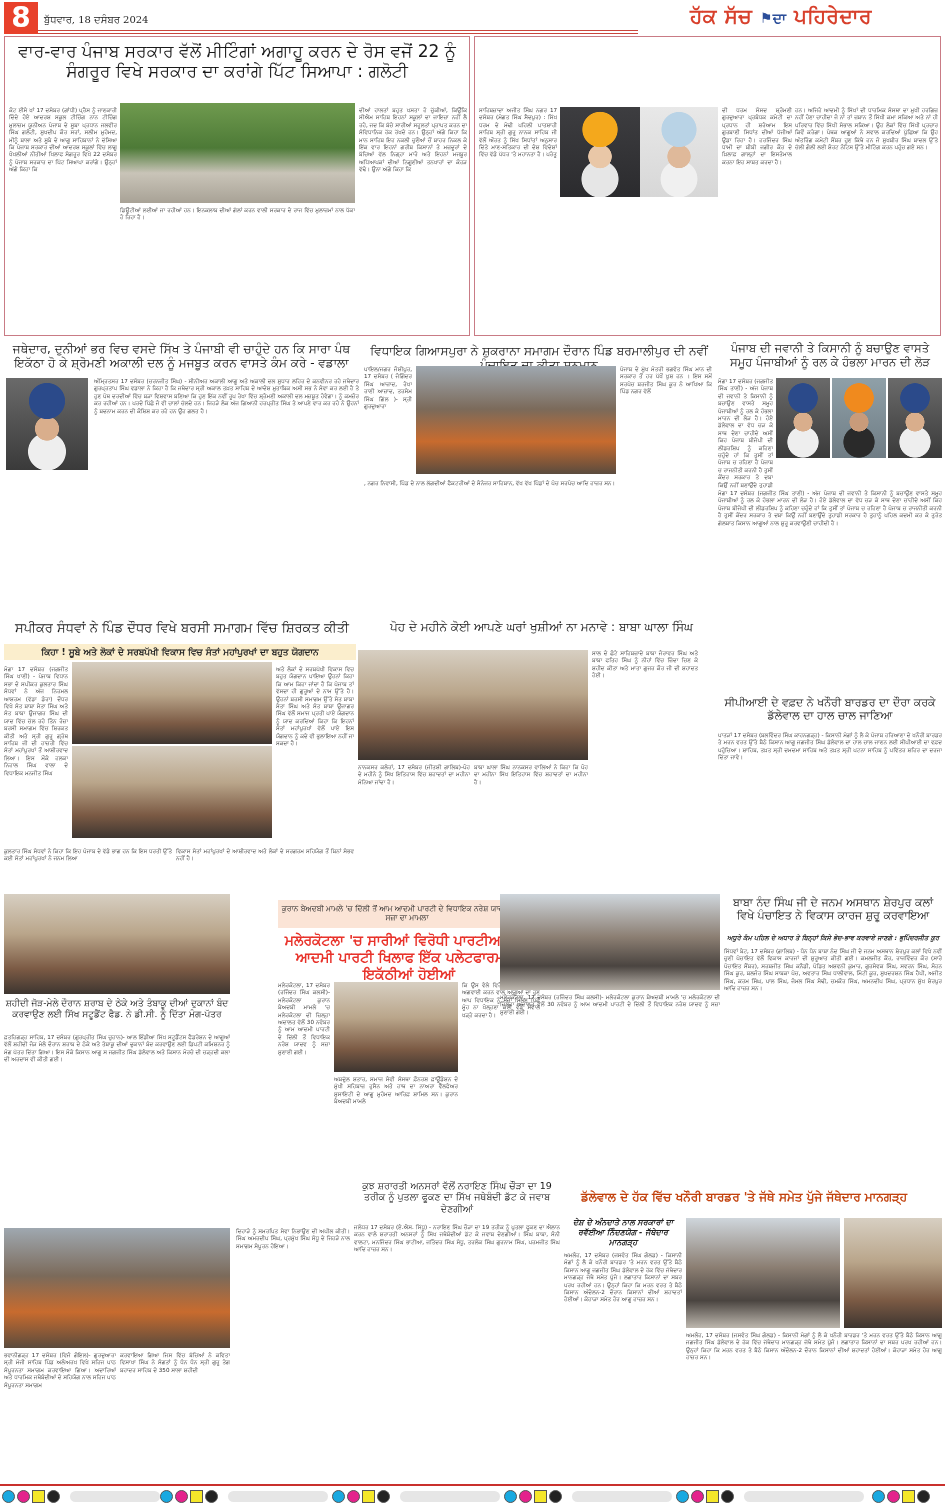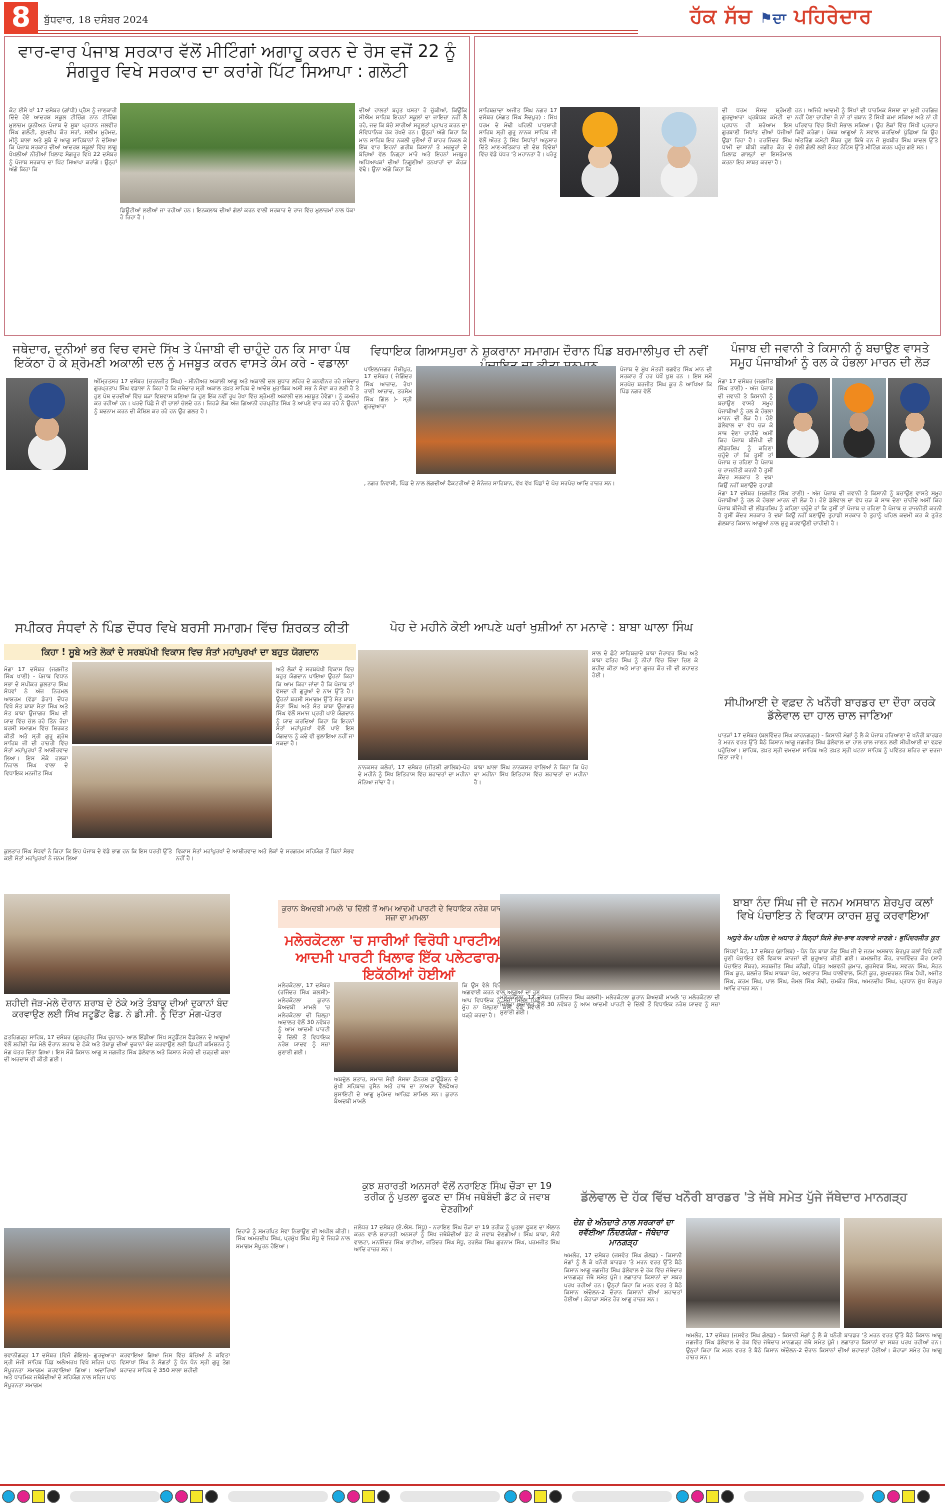--- a/index.html
+++ b/index.html
@@ -8,21 +8,21 @@
   .abs { position: absolute; }
   .masthead { left: 0; top: 0; width: 945px; height: 34px; }
   .page-num { left: 4px; top: 2px; width: 34px; height: 32px; background: #e8412b; color: #fff; font-weight: bold; font-size: 28px; text-align: center; line-height: 32px; font-family: "DejaVu Sans", sans-serif; }
   .date { left: 44px; top: 14px; font-size: 10px; color: #222; font-family: "DejaVu Serif", serif; }
   .rule-top { left: 38px; top: 30px; width: 600px; height: 4px; border-top: 1px solid #c9463d; border-bottom: 1px solid #c9463d; }
   .brand { left: 690px; top: 4px; font-size: 20px; font-weight: bold; color: #d8402c; letter-spacing: 0.5px; }
   .brand .mid { color: #2b4e9a; font-size: 14px; }
   .box { border: 1px solid #c97b85; }
   .hl { font-weight: normal; color: #1a1a1a; text-align: center; line-height: 1.2; }
   .hl-red { font-weight: bold; color: #e8322a; text-align: center; line-height: 1.2; }
-  .hl-blue { font-weight: bold; color: #737373; text-align: center; line-height: 1.2; padding-left: 17px; }
+  .hl-blue { font-weight: bold; color: #c2410c; text-align: center; line-height: 1.2; padding-left: 17px; }
   .body-text { font-size: 5.6px; line-height: 7.4px; color: #333; text-align: justify; overflow: hidden; font-family: "DejaVu Sans", sans-serif; }
   .photo { overflow: hidden; }
   .photo-park { background: linear-gradient(180deg,#6f9a4e 0%,#4d7a37 45%,#c9c4b8 70%,#a8a296 100%); }
   .photo-indoor { background: linear-gradient(180deg,#9fa8b0 0%,#7b6a5a 40%,#c86b2e 70%,#5a4b3e 100%); }
   .photo-event { background: linear-gradient(180deg,#d7cfc2 0%,#b9a58a 40%,#7b5a44 75%,#3d3530 100%); }
   .photo-street { background: linear-gradient(180deg,#cfd6dc 0%,#8b7e72 45%,#4a4440 75%,#bdb7ae 100%); }
   .photo-portrait-y { background: radial-gradient(circle at 50% 25%, #f4a81c 0 22%, transparent 23%), radial-gradient(circle at 50% 55%, #e9c7a7 0 18%, transparent 19%), radial-gradient(circle at 50% 80%, #e6e6e6 0 22%, transparent 23%), linear-gradient(#3d3d40,#2b2b2e); }
   .photo-portrait-w { background: radial-gradient(circle at 50% 25%, #b9d3e6 0 22%, transparent 23%), radial-gradient(circle at 50% 55%, #dfb99a 0 18%, transparent 19%), radial-gradient(circle at 50% 80%, #f0f0f0 0 22%, transparent 23%), linear-gradient(#e8e8e8,#d7d7d7); }
   .photo-portrait-b { background: radial-gradient(circle at 50% 25%, #2b4a8a 0 22%, transparent 23%), radial-gradient(circle at 50% 55%, #d9ae8c 0 18%, transparent 19%), radial-gradient(circle at 50% 80%, #eeeeee 0 22%, transparent 23%), linear-gradient(#6a6a6a,#3a3a3a); }
   .photo-portrait-o { background: radial-gradient(circle at 50% 25%, #f08a1e 0 22%, transparent 23%), radial-gradient(circle at 50% 55%, #c99b7a 0 18%, transparent 19%), radial-gradient(circle at 50% 80%, #2a2a2a 0 22%, transparent 23%), linear-gradient(#8fa0a8,#6f7c84); }

